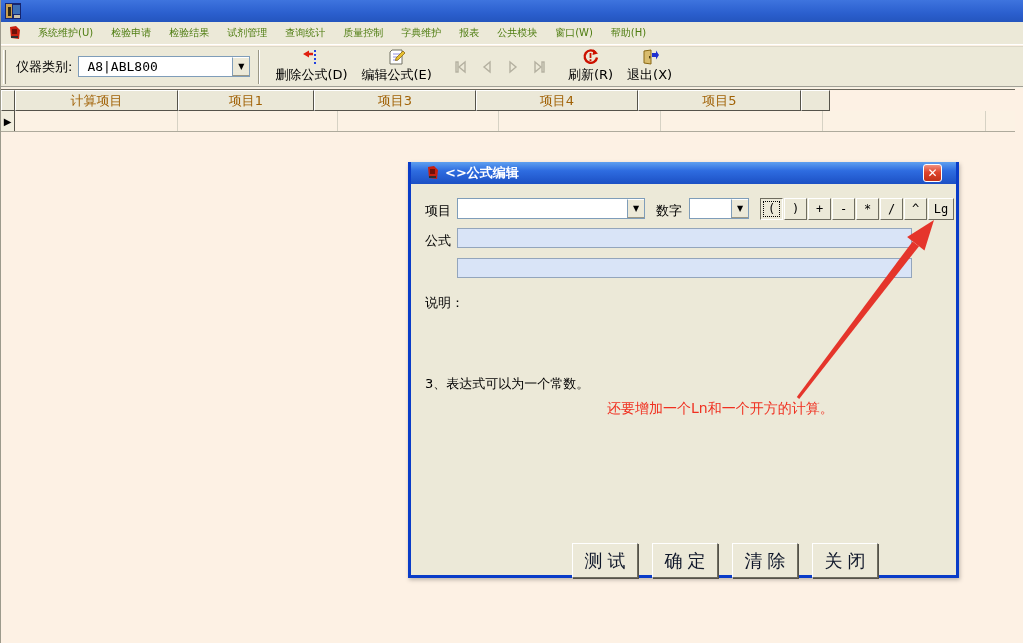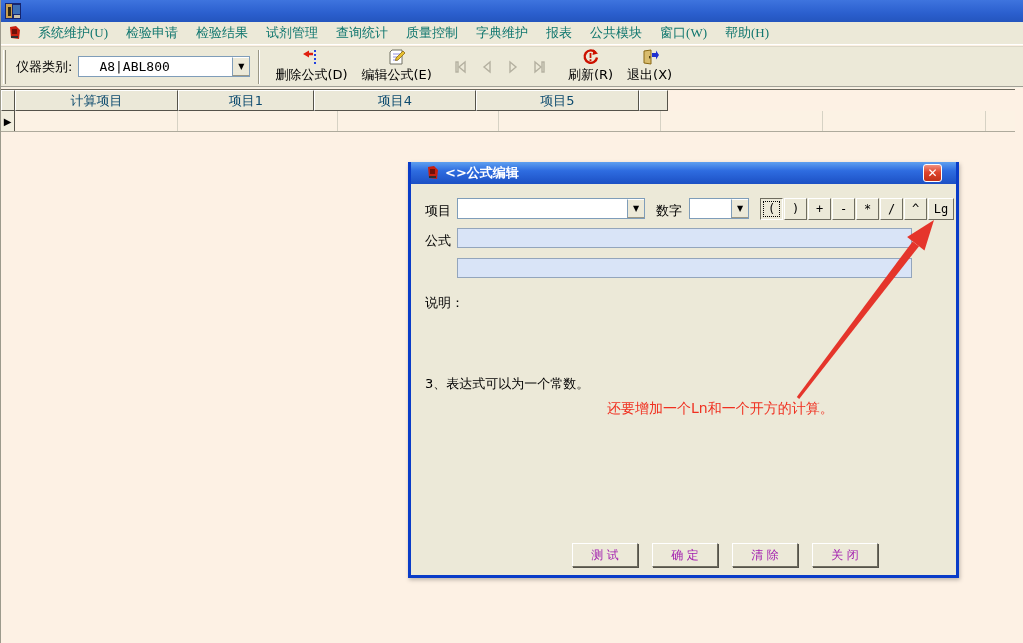--- a/index.html
+++ b/index.html
@@ -22,41 +22,41 @@
   }
   .app-icon { width:16px; height:16px; flex:0 0 auto; }
 
   
   .menubar {
     position:absolute; top:22px; left:0; width:1023px; height:23px;
     background:#ECE9D8; border-bottom:1px solid #FFFFFF;
     display:flex; align-items:center;
   }
   .menu-doc-icon { width:16px; height:16px; margin:0 6px 0 6px; }
-  .menu-item { padding:3px 9px; color:#0f766e; font-size:13px; cursor:default;font-family:Liberation Serif, serif; }
+  .menu-item { padding:3px 9px; color:#4d7c0f; font-size:10px; cursor:default; }
 
   
   .toolbar {
     position:absolute; top:46px; left:0; width:1023px; height:42px;
     background:#ECE9D8;
     border-top:1px solid #DCD8C8;
     border-bottom:2px groove #F5F2E4;
     display:flex; align-items:center;
   }
   .tb-grip {
     width:3px; height:34px; margin:0 4px 0 2px;
     border-left:1px solid #fff; border-right:1px solid #8A887A;
   }
   .tb-label { font-size:13px; color:#000; margin:0 6px 0 6px; white-space:nowrap; }
   .combo {
     display:flex; height:21px; background:#fff;
     border:1px solid #7F9DB9;
   }
   .combo-text {
-    flex:1; padding:2px 20px; font-family:"DejaVu Sans Mono", monospace;
+    flex:1; padding:2px 8px; font-family:"DejaVu Sans Mono", monospace;
     font-size:13px; overflow:hidden; white-space:nowrap;
   }
   .combo-btn {
     width:17px; background:#ECE9D8;
     border-left:1px solid #7F9DB9;
     display:flex; align-items:center; justify-content:center;
     font-size:8px; color:#000;
     border-top:1px solid #fff; border-bottom:1px solid #9A9786;
   }
   .tb-sep { width:2px; height:34px; margin:0 8px; border-left:1px solid #9A9786; border-right:1px solid #fff; }
@@ -65,21 +65,21 @@
     padding:1px 7px; height:40px; color:#000; font-size:13px; white-space:nowrap; gap:1px;
   }
   .tool-button svg { display:block; }
   .nav-group { display:flex; align-items:center; gap:10px; margin:0 14px; }
   .nav-btn { width:16px; height:16px; }
 
   
   .grid { position:absolute; top:89px; left:0; }
   .grid-header { display:flex; height:22px; border-top:1px solid #6A685C; }
   .gh-cell {
-    background:#EBE8D8; font-size:13px; color:#0c4a6e;
+    background:#EBE8D8; font-size:13px; color:#a16207;
     display:flex; align-items:center; justify-content:center;
     border-left:1px solid #FFFFFF; border-top:1px solid #FFFFFF;
     border-right:1px solid #55534A; border-bottom:1px solid #55534A;
   }
   .grid-row { display:flex; height:21px; background:#FCF2E4; border-bottom:1px solid #AEAA9C; }
   .gr-cell { border-right:1px solid #D6D2C4; height:100%; }
   .gr-selector {
     display:flex; align-items:center; justify-content:center;
     background:#F2EEDE; border-right:1px solid #55534A; font-size:10px; color:#000;
   }
@@ -112,22 +112,22 @@
     font-family:"DejaVu Sans Mono", monospace;
   }
   .op-btn.focused { outline:1px dotted #000; outline-offset:-4px; border-color:#6F6D60 #FFFFFF #FFFFFF #6F6D60; }
   .formula-input {
     position:absolute; height:20px; width:455px; left:46px;
     background:#D9E4F7; border:1px solid #93A5BC;
   }
   .note { position:absolute; left:14px; font-size:13px; color:#000; white-space:nowrap; }
   .annotation { position:absolute; left:196px; top:238px; font-size:14px; color:#F03020; white-space:nowrap; }
   .dlg-btn {
-    position:absolute; top:381px; width:66px; height:24px;
-    background:#ECE9D8; font-size:12px; color:#a21caf; text-align:center; line-height:22px;
+    position:absolute; top:381px; width:66px; height:35px;
+    background:#ECE9D8; font-size:18px; color:#0f172a; text-align:center; line-height:22px;
     border:1px solid; border-color:#FFFFFF #6F6D60 #6F6D60 #FFFFFF;
     box-shadow: 1px 1px 0 #55534A;
   }
 
   .arrow-overlay { position:absolute; left:0; top:0; width:1023px; height:643px; pointer-events:none; z-index:20; }
 </style>
 </head>
 <body>
 
 <div class="titlebar">
@@ -222,20 +222,21 @@
     </svg>
     <span>退出(X)</span>
   </div>
 </div>
 
 <div class="grid">
   <div class="grid-header">
     <div class="gh-cell" style="width:14px"></div>
     <div class="gh-cell" style="width:163px">计算项目</div>
     <div class="gh-cell" style="width:136px">项目1</div>
+    <div class="gh-cell" style="width:162px">项目3</div>
     <div class="gh-cell" style="width:162px">项目4</div>
     <div class="gh-cell" style="width:163px">项目5</div>
     <div class="gh-cell" style="width:29px"></div>
   </div>
   <div class="grid-row">
     <div class="gr-cell gr-selector" style="width:14px">▶</div>
     <div class="gr-cell" style="width:163px"></div>
     <div class="gr-cell" style="width:160px"></div>
     <div class="gr-cell" style="width:161px"></div>
     <div class="gr-cell" style="width:162px"></div>

